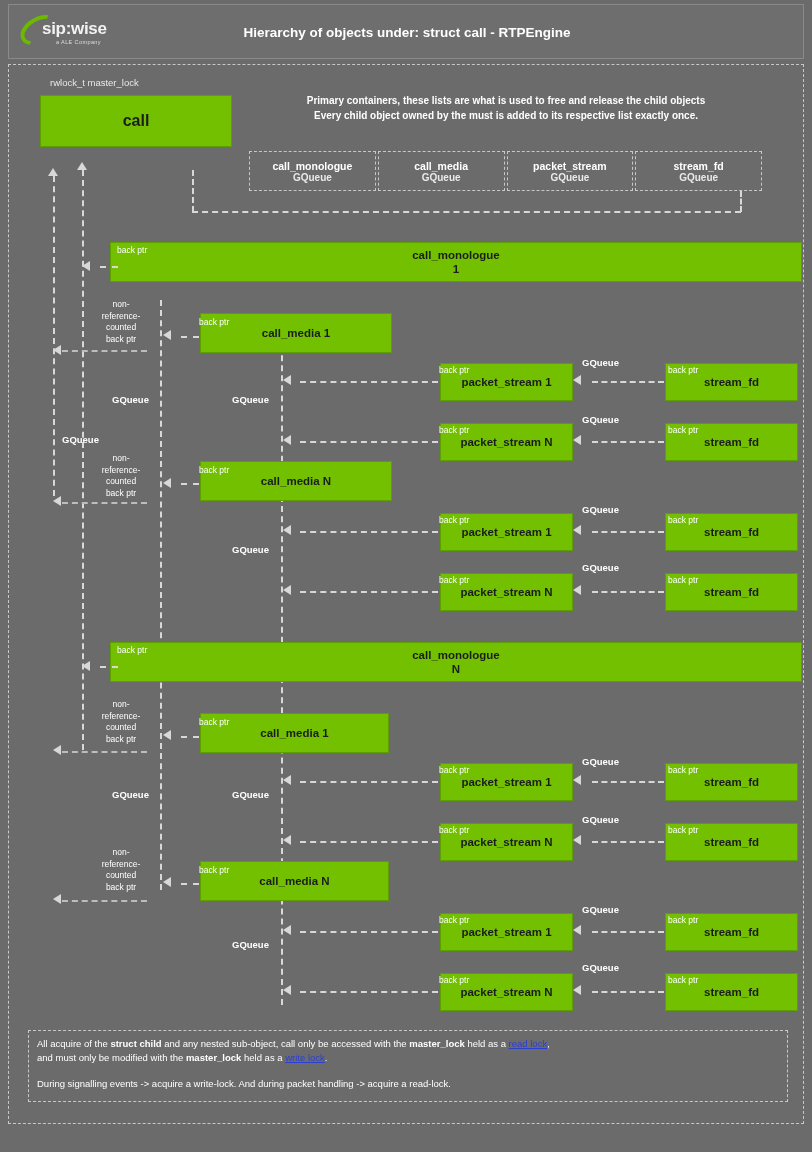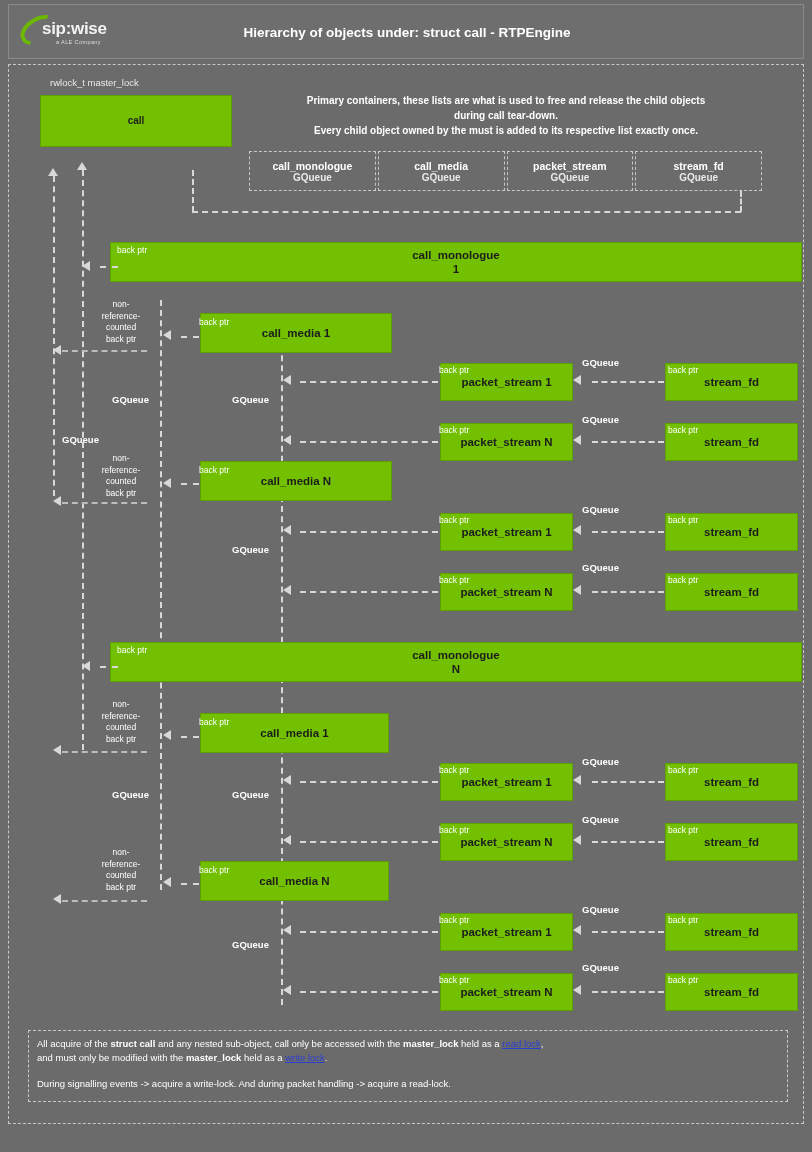--- a/index.html
+++ b/index.html
@@ -206,26 +206,25 @@
       <div class="logo-sub">a ALE Company</div>
     </div>
     <div class="header-title">Hierarchy of objects under: struct call - RTPEngine</div>
   </div>
 
   <div class="outer-frame"></div>
   <div class="frame-label">rwlock_t master_lock</div>
 
   <div class="intro">
     <div>Primary containers, these lists are what is used to free and release the child objects</div>
-    <div>during call tear-down.</div>
     <div>Every child object owned by the must is added to its respective list exactly once.</div>
   </div>
 
   <div class="gbox big" style="left:40px; top:95px; width:192px; height:52px;">
-    <div class="t1" style="font-size:10px;">call</div>
+    <div class="t1" style="font-size:16px;">call</div>
   </div>
 
   <div class="clist">
     <div class="cell">
       <div class="n">call_monologue</div>
       <div class="q">GQueue</div>
     </div>
     <div class="cell">
       <div class="n">call_media</div>
       <div class="q">GQueue</div>
@@ -488,21 +487,21 @@
   <div class="gbox" style="left:665px; top:973px; width:133px; height:38px;">
     <div class="t1">stream_fd</div>
   </div>
   <div class="lbl" style="left:668px; top:975px;">back ptr</div>
   <div class="lbl gq" style="left:582px; top:962px;">GQueue</div>
   <div class="hline" style="left:592px; top:991px; width:72px;"></div>
   <div class="arrow-l" style="left:573px; top:985px;"></div>
 
   <div class="note">
     <div>
-      <span>All acquire of the </span><b>struct call</b><span> and any nested sub-object, call only be accessed with the </span><b>master_lock</b><span> held as a </span><span class="link">read lock</span><span>,</span>
+      <span>All acquire of the </span><b>struct child</b><span> and any nested sub-object, call only be accessed with the </span><b>master_lock</b><span> held as a </span><span class="link">read lock</span><span>,</span>
     </div>
     <div>
       <span>and must only be modified with the </span><b>master_lock</b><span> held as a </span><span class="link">write lock</span><span>.</span>
     </div>
     <div class="p2">During signalling events -&gt; acquire a write-lock. And during packet handling -&gt; acquire a read-lock.</div>
   </div>
 
 
 </div>
 

